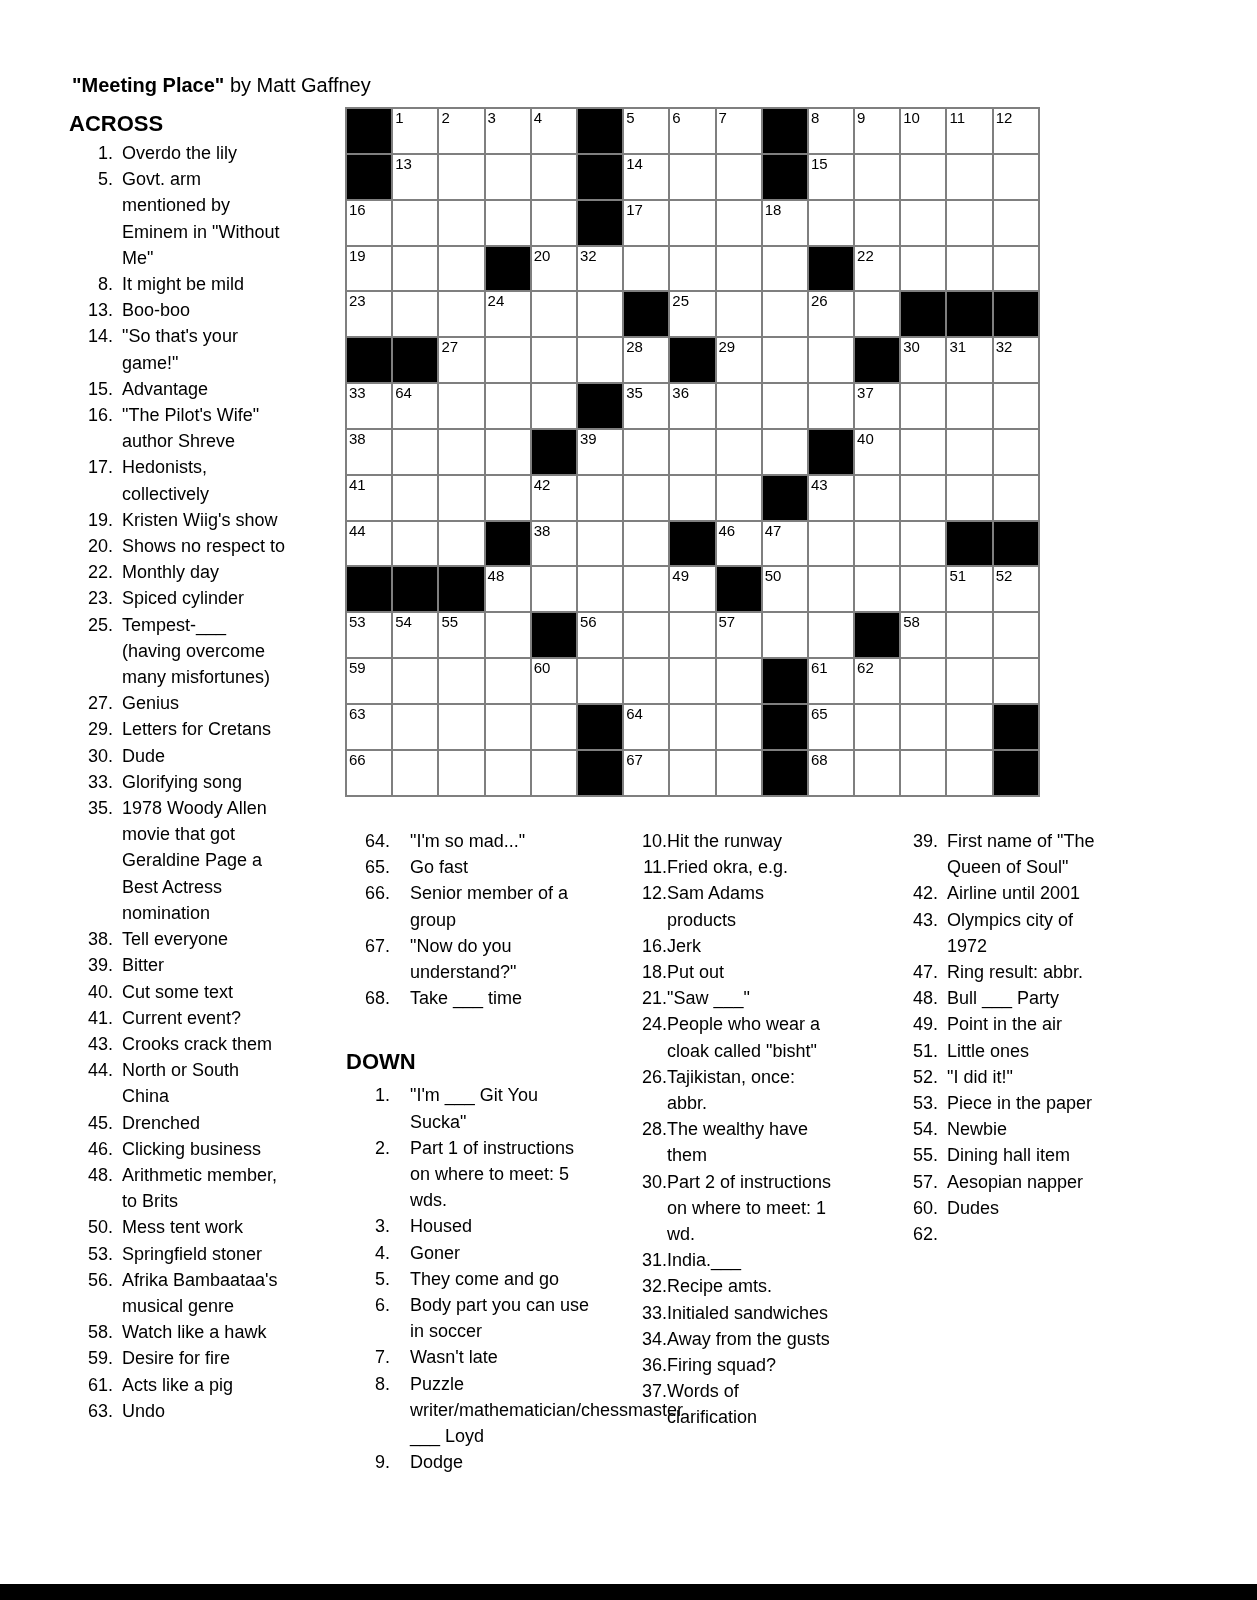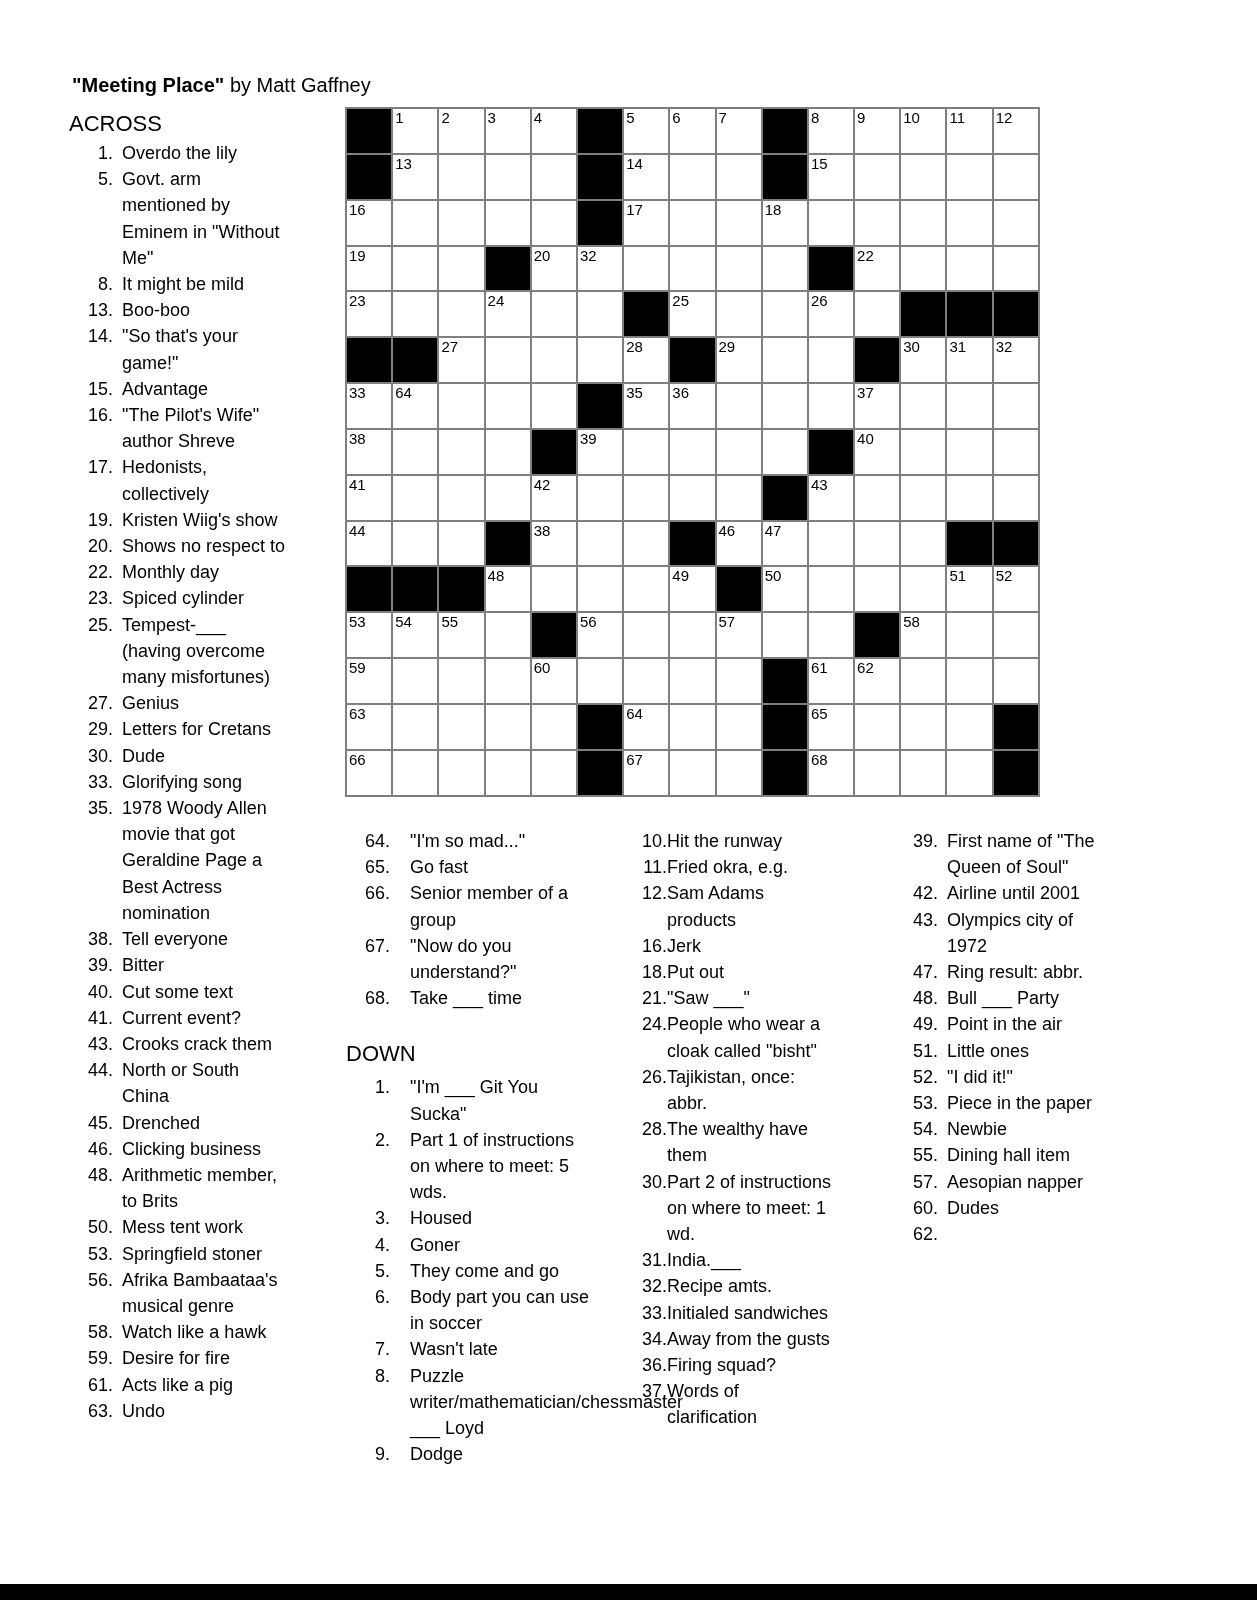--- a/index.html
+++ b/index.html
@@ -10,21 +10,21 @@
   *{box-sizing:border-box;}
   html,body{margin:0;padding:0;}
   body{
     width:1257px;height:1600px;position:relative;
     background:var(--paper);color:var(--ink);
     font-family:"Liberation Sans", sans-serif;
     overflow:hidden;
   }
   #title{position:absolute;left:72px;top:73px;font-size:20px;line-height:24px;white-space:nowrap;}
   #title .t-bold{font-weight:bold;}
-  .heading{font-weight:normal;font-size:22px;line-height:26px;}
+  .heading{font-weight:bold;font-size:22px;line-height:26px;}
   #across-heading{position:absolute;left:69px;top:111px;}
   
   #grid{
     position:absolute;left:345px;top:107px;
     display:grid;grid-template-columns:repeat(15,46.2px);grid-auto-rows:45.85px;
     border-top:2px solid var(--line);border-left:2px solid var(--line);
   }
   .cell{position:relative;background:var(--paper);
     border-right:2px solid var(--line);border-bottom:2px solid var(--line);}
   .cell.black{background:var(--ink);}
@@ -33,21 +33,21 @@
   .clue-col{position:absolute;}
   .clue{display:flex;font-size:18px;line-height:26.2px;}
   .clue .n{flex:none;text-align:right;}
   .clue .t{flex:none;}
   #col1{left:78px;top:140px;}
   #col1 .n{width:35px;margin-right:9px;}
   #col1 .t{width:167px;}
   #col2{left:352px;top:828px;}
   #col2 .n{width:38px;margin-right:20px;}
   #col2 .t{width:185px;}
-  #down-heading{margin:29px 0 6px -6px;line-height:28px;}
+  #down-heading{margin:37px 0 6px -6px;line-height:28px;}
   #col3{left:615px;top:828px;}
   #col3 .n{width:52px;margin-right:0;}
   #col3 .t{width:166px;}
   #col4{left:886px;top:828px;}
   #col4 .n{width:52px;margin-right:9px;}
   #col4 .t{width:168px;}
   #bottom-bar{position:absolute;left:0;top:1584px;width:1257px;height:16px;background:var(--ink);}
 </style>
 </head>
 <body>

